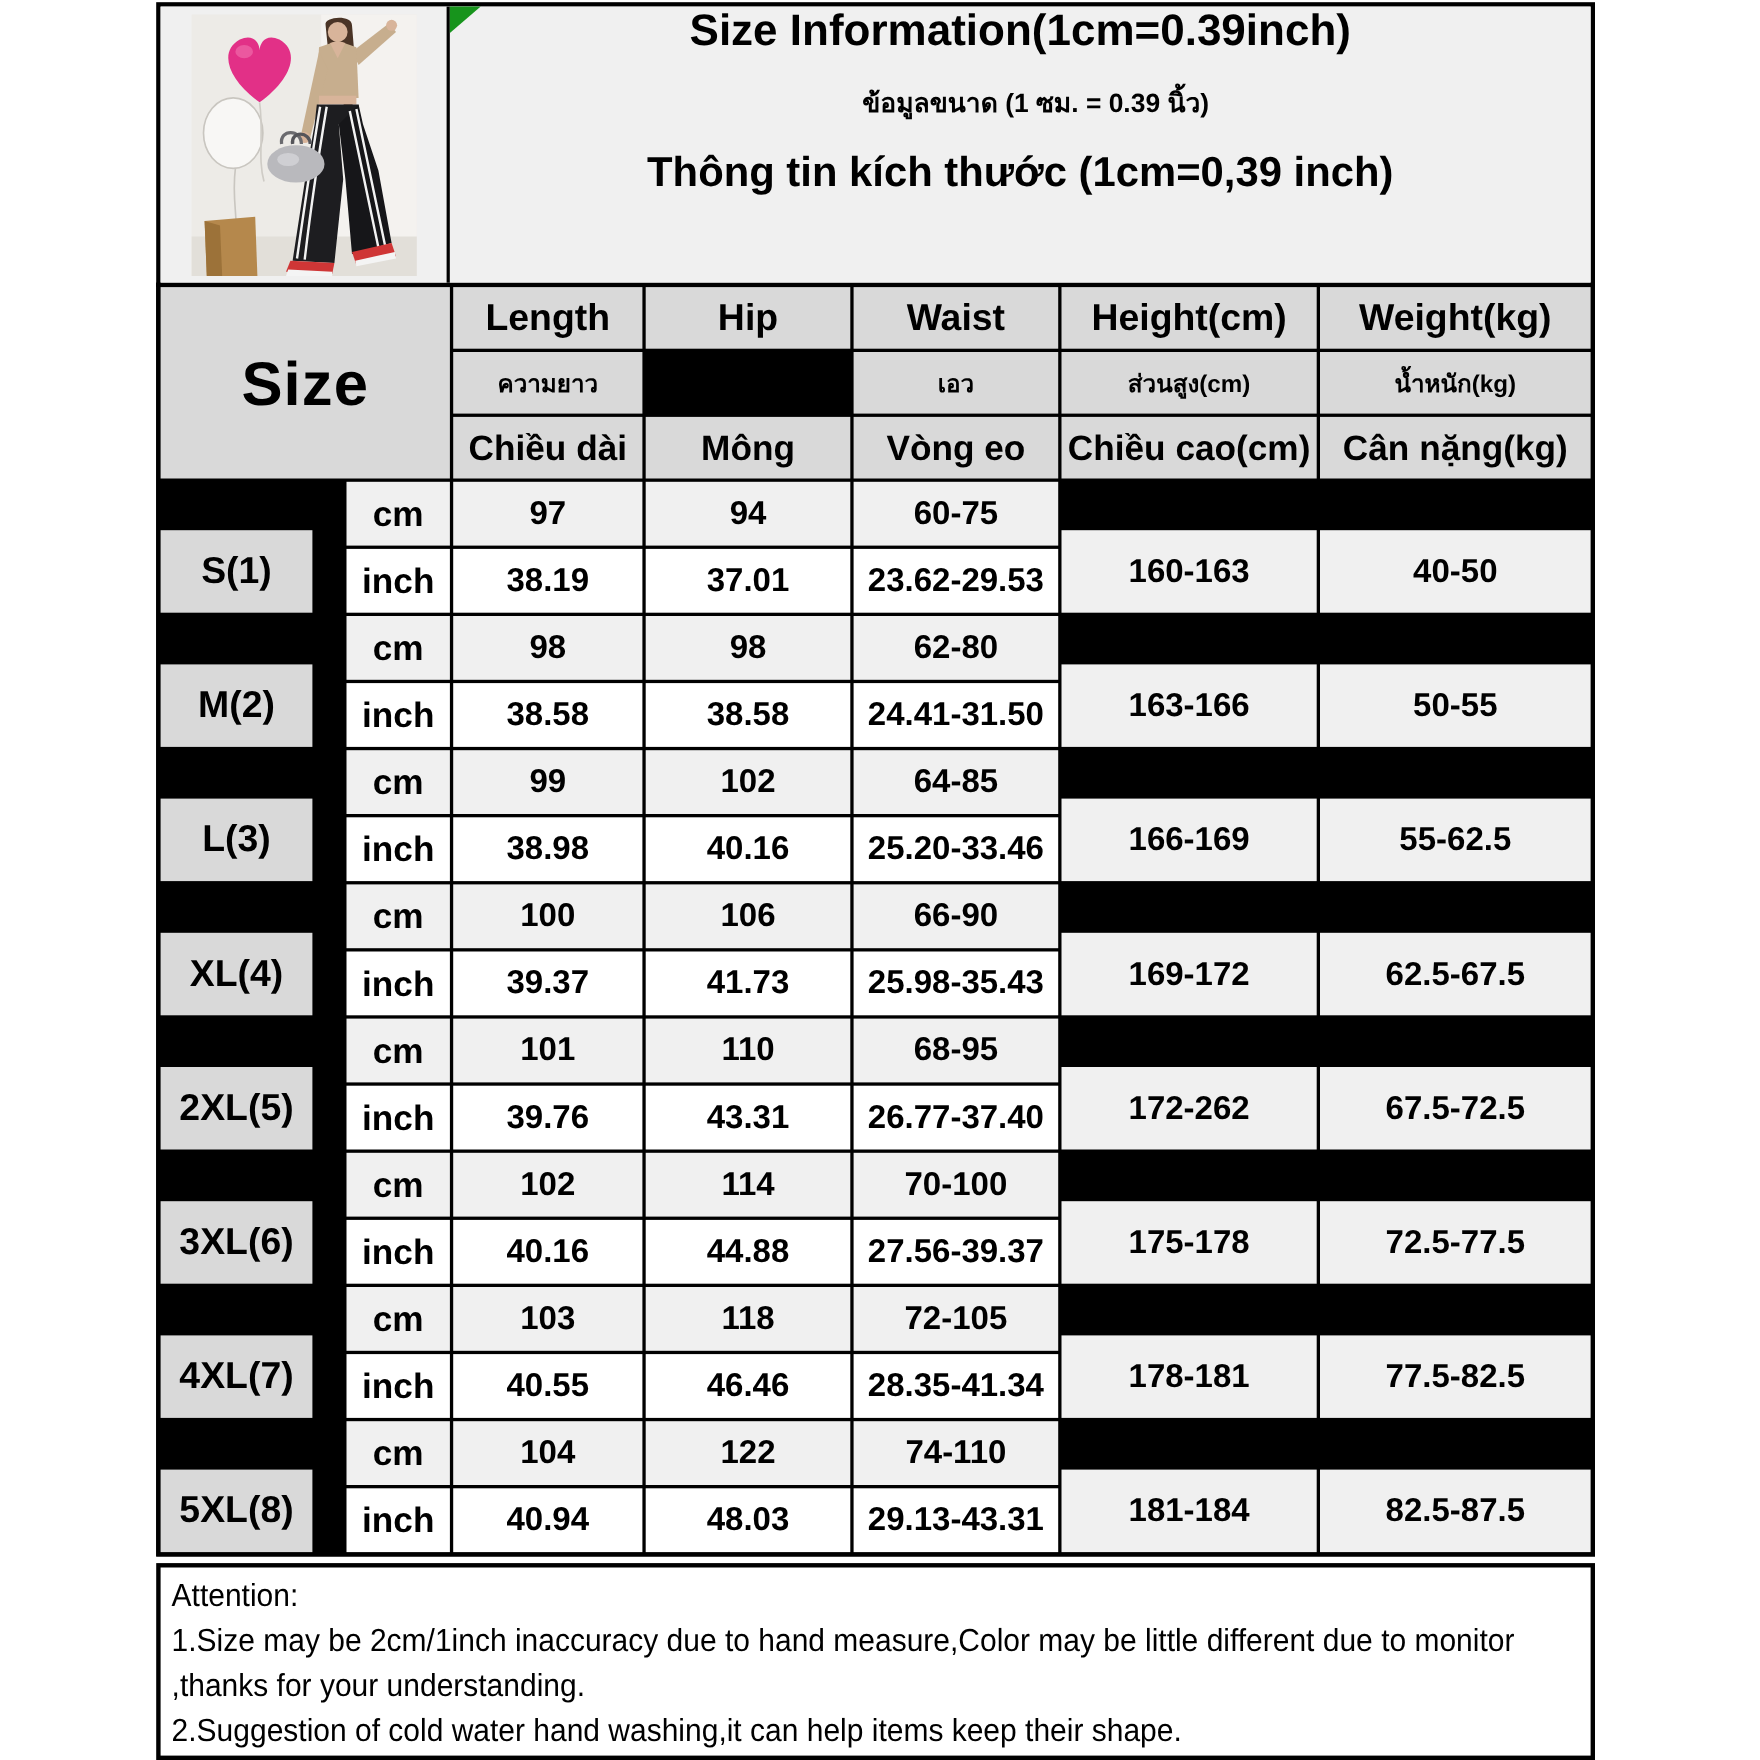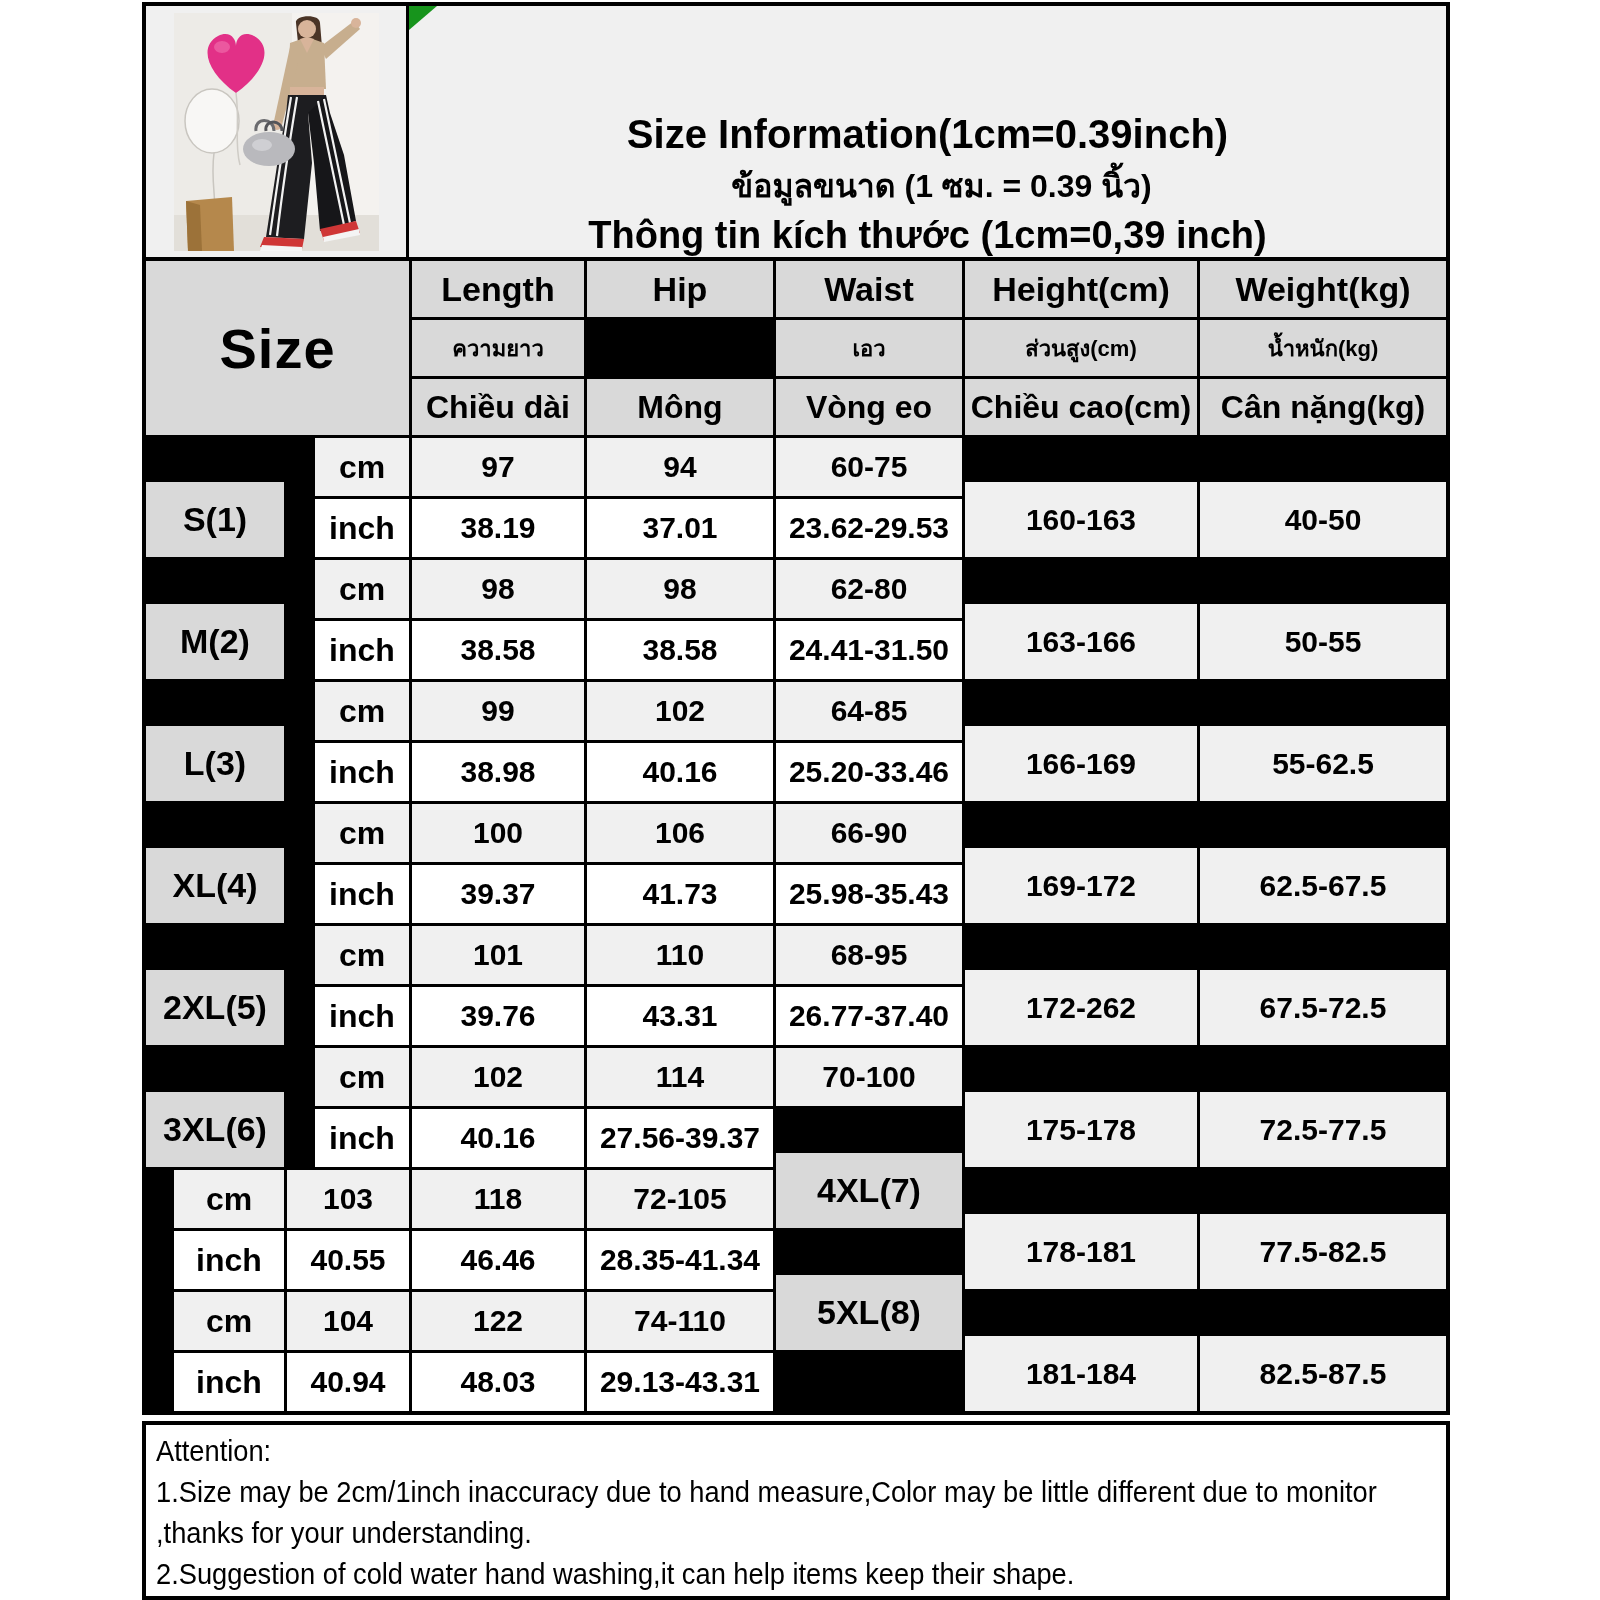--- a/index.html
+++ b/index.html
@@ -13,25 +13,25 @@
   html,body{width:1600px;height:1600px;background:#ffffff;
     font-family:"Liberation Sans","DejaVu Sans",sans-serif;color:#000;}
   .page{position:absolute;left:142px;top:2px;width:1308px;}
 
   
   .top-row{display:flex;height:259px;border:4px solid var(--border-black);background:var(--light-gray);}
   .photo-cell{width:263px;border-right:3px solid var(--border-black);
     display:flex;align-items:center;justify-content:center;background:var(--light-gray);}
   .photo-cell svg{display:block;}
   .title-cell{flex:1;position:relative;display:flex;flex-direction:column;
-    justify-content:flex-end;align-items:center;gap:3px;background:var(--light-gray);}
+    justify-content:flex-start;align-items:center;gap:23px;background:var(--light-gray);}
   .green-marker{position:absolute;left:0;top:0;width:0;height:0;
     border-top:24px solid var(--marker-green);border-right:28px solid transparent;}
   .t-en{font-size:40px;font-weight:bold;}
-  .t-th{font-size:32px;font-weight:bold;margin-left:28px;}
+  .t-th{font-size:24px;font-weight:bold;margin-left:28px;}
   .t-vi{font-size:38px;font-weight:bold;}
 
   
   .size-grid{display:grid;
     grid-template-columns:138px 122px 172px 186px 186px 232px 246px;
     grid-template-rows:56px 56px 56px;
     grid-auto-rows:58px;
     gap:3px;background:var(--border-black);
     border:4px solid var(--border-black);margin-top:-4px;}
   .cell{display:flex;align-items:center;justify-content:center;
@@ -213,20 +213,21 @@
 
       <div class="cell hdr lbl span2">3XL(6)</div>
       <div class="cell alt unit">cm</div>
       <div class="cell alt val">102</div>
       <div class="cell alt val">114</div>
       <div class="cell alt val">70-100</div>
       <div class="cell alt val span2">175-178</div>
       <div class="cell alt val span2">72.5-77.5</div>
       <div class="cell unit">inch</div>
       <div class="cell val">40.16</div>
+      <div class="cell val">44.88</div>
       <div class="cell val">27.56-39.37</div>
 
       <div class="cell hdr lbl span2">4XL(7)</div>
       <div class="cell alt unit">cm</div>
       <div class="cell alt val">103</div>
       <div class="cell alt val">118</div>
       <div class="cell alt val">72-105</div>
       <div class="cell alt val span2">178-181</div>
       <div class="cell alt val span2">77.5-82.5</div>
       <div class="cell unit">inch</div>

